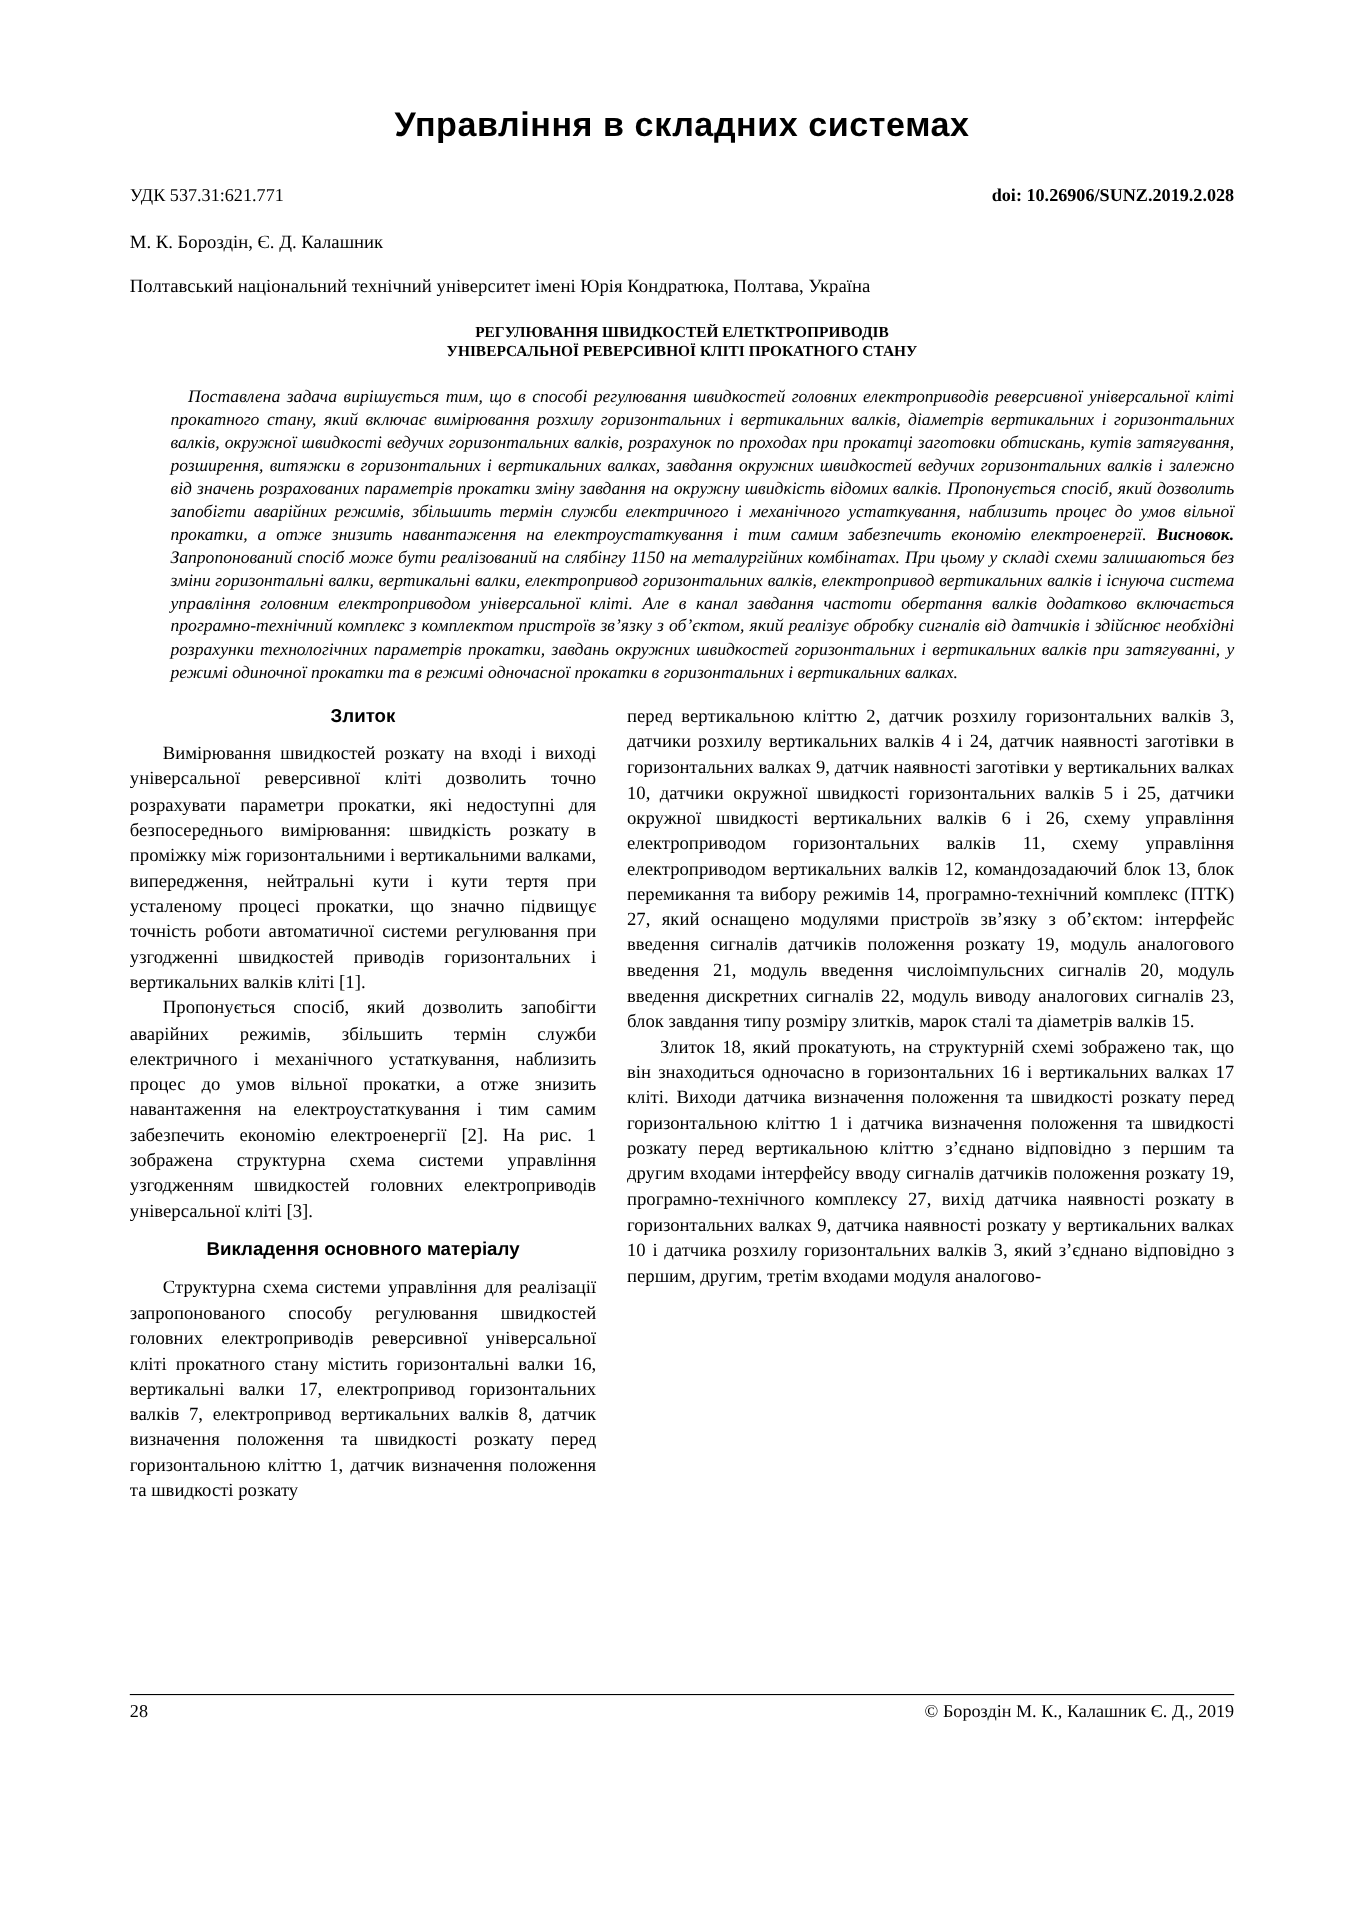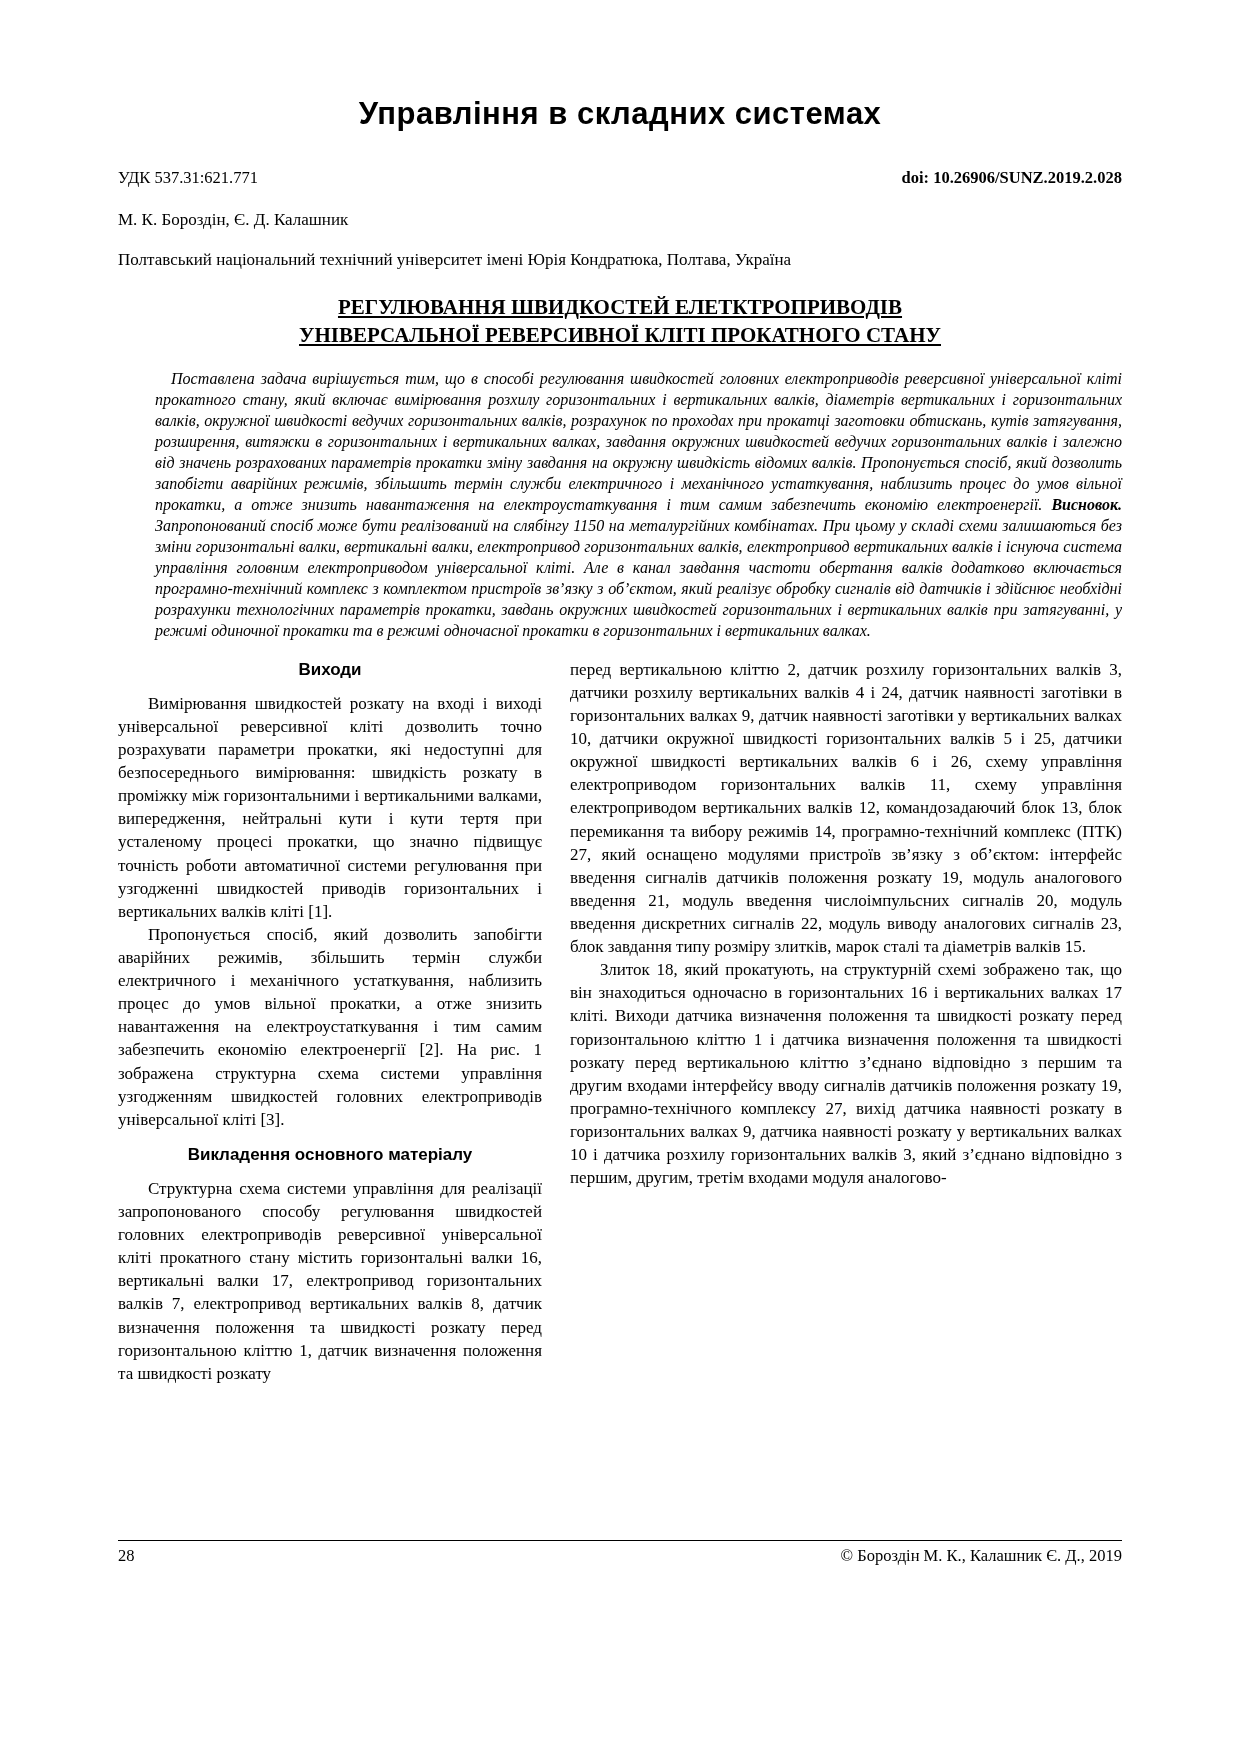--- a/index.html
+++ b/index.html
@@ -33,26 +33,25 @@
   .doi { font-weight: bold; }
   .authors {
     font-size: 17px;
     margin-bottom: 20px;
   }
   .affiliation {
     font-size: 17px;
     margin-bottom: 24px;
   }
   .article-title {
-    font-size: 21px;
+    font-size: 14px;
     font-weight: bold;
     text-align: center;
     line-height: 1.32;
     margin-bottom: 20px;
-    text-decoration: underline;
   }
   .title-line { display: block; }
   .abstract {
     margin-left: 37px;
     font-size: 16px;
     line-height: 1.31;
     text-align: justify;
     font-style: italic;
   }
   .abstract .abs-text { text-indent: 16px; }
@@ -121,21 +120,21 @@
   </h2>
 
   <div class="abstract">
     <p class="abs-text"><span>Поставлена задача вирішується тим, що в способі регулювання швидкостей головних електроприводів реверсивної універсальної кліті прокатного стану, який включає вимірювання розхилу горизонтальних і вертикальних валків, діаметрів вертикальних і горизонтальних валків, окружної швидкості ведучих горизонтальних валків, розрахунок по проходах при прокатці заготовки обтискань, кутів затягування, розширення, витяжки в горизонтальних і вертикальних валках, завдання окружних швидкостей ведучих горизонтальних валків і залежно від значень розрахованих параметрів прокатки зміну завдання на окружну швидкість відомих валків. Пропонується спосіб, який дозволить запобігти аварійних режимів, збільшить термін служби електричного і механічного устаткування, наблизить процес до умов вільної прокатки, а отже знизить навантаження на електроустаткування і тим самим забезпечить економію електроенергії. </span><b>Висновок.</b><span> Запропонований спосіб може бути реалізований на слябінгу 1150 на металургійних комбінатах. При цьому у складі схеми залишаються без зміни горизонтальні валки, вертикальні валки, електропривод горизонтальних валків, електропривод вертикальних валків і існуюча система управління головним електроприводом універсальної кліті. Але в канал завдання частоти обертання валків додатково включається програмно-технічний комплекс з комплектом пристроїв зв’язку з об’єктом, який реалізує обробку сигналів від датчиків і здійснює необхідні розрахунки технологічних параметрів прокатки, завдань окружних швидкостей горизонтальних і вертикальних валків при затягуванні, у режимі одиночної прокатки та в режимі одночасної прокатки в горизонтальних і вертикальних валках.</span></p>
   </div>
 
 
   <div class="columns">
 
     <div class="col col-left">
-      <h3 class="section-heading heading-intro">Виходи</h3>
+      <h3 class="section-heading heading-intro">Злиток</h3>
       <p>Вимірювання швидкостей розкату на вході і виході універсальної реверсивної кліті дозволить точно розрахувати параметри прокатки, які недоступні для безпосереднього вимірювання: швидкість розкату в проміжку між горизонтальними і вертикальними валками, випередження, нейтральні кути і кути тертя при усталеному процесі прокатки, що значно підвищує точність роботи автоматичної системи регулювання при узгодженні швидкостей приводів горизонтальних і вертикальних валків кліті [1].</p>
       <p>Пропонується спосіб, який дозволить запобігти аварійних режимів, збільшить термін служби електричного і механічного устаткування, наблизить процес до умов вільної прокатки, а отже знизить навантаження на електроустаткування і тим самим забезпечить економію електроенергії [2]. На рис. 1 зображена структурна схема системи управління узгодженням швидкостей головних електроприводів універсальної кліті [3].</p>
       <h3 class="section-heading heading-main">Викладення основного матеріалу</h3>
       <p>Структурна схема системи управління для реалізації запропонованого способу регулювання швидкостей головних електроприводів реверсивної універсальної кліті прокатного стану містить горизонтальні валки 16, вертикальні валки 17, електропривод горизонтальних валків 7, електропривод вертикальних валків 8, датчик визначення положення та швидкості розкату перед горизонтальною кліттю 1, датчик визначення положення та швидкості розкату</p>
     </div>
 
     <div class="col col-right">
       <p class="no-indent">перед вертикальною кліттю 2, датчик розхилу горизонтальних валків 3, датчики розхилу вертикальних валків 4 і 24, датчик наявності заготівки в горизонтальних валках 9, датчик наявності заготівки у вертикальних валках 10, датчики окружної швидкості горизонтальних валків 5 і 25, датчики окружної швидкості вертикальних валків 6 і 26, схему управління електроприводом горизонтальних валків 11, схему управління електроприводом вертикальних валків 12, командозадаючий блок 13, блок перемикання та вибору режимів 14, програмно-технічний комплекс (ПТК) 27, який оснащено модулями пристроїв зв’язку з об’єктом: інтерфейс введення сигналів датчиків положення розкату 19, модуль аналогового введення 21, модуль введення числоімпульсних сигналів 20, модуль введення дискретних сигналів 22, модуль виводу аналогових сигналів 23, блок завдання типу розміру злитків, марок сталі та діаметрів валків 15.</p>
       <p>Злиток 18, який прокатують, на структурній схемі зображено так, що він знаходиться одночасно в горизонтальних 16 і вертикальних валках 17 кліті. Виходи датчика визначення положення та швидкості розкату перед горизонтальною кліттю 1 і датчика визначення положення та швидкості розкату перед вертикальною кліттю з’єднано відповідно з першим та другим входами інтерфейсу вводу сигналів датчиків положення розкату 19, програмно-технічного комплексу 27, вихід датчика наявності розкату в горизонтальних валках 9, датчика наявності розкату у вертикальних валках 10 і датчика розхилу горизонтальних валків 3, який з’єднано відповідно з першим, другим, третім входами модуля аналогово-</p>
     </div>

